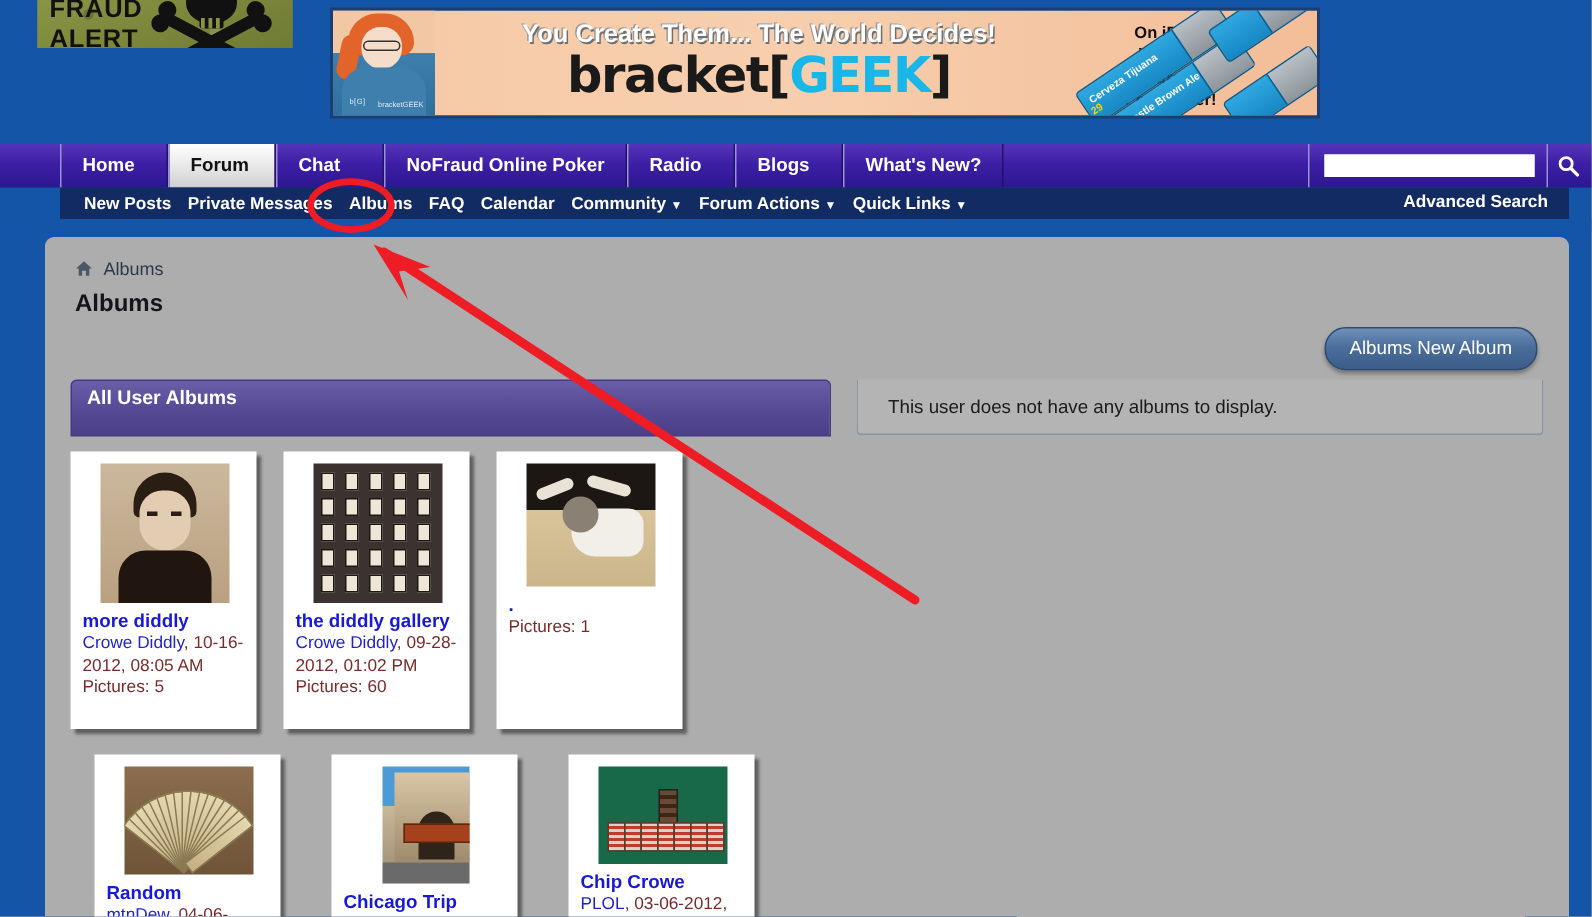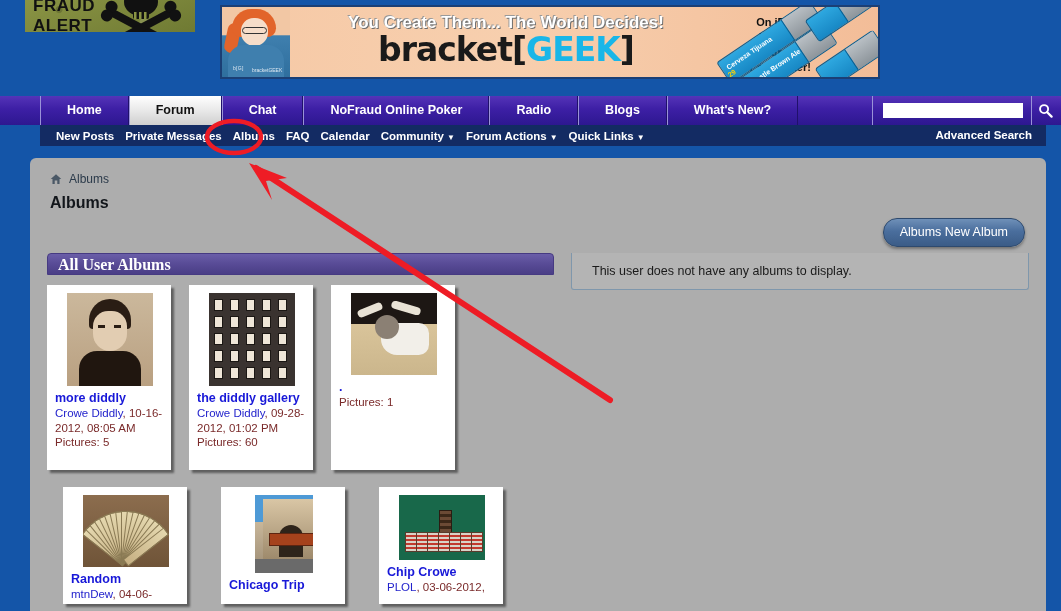--- a/index.html
+++ b/index.html
@@ -89,21 +89,21 @@
   #usb3{ left:108px; top:-8px; transform:rotate(-34deg); width:70px; }
   #usb4{ left:118px; top:40px; transform:rotate(-34deg); width:70px; }
 
   
   #navbar{
     position:absolute; left:0; top:96px; width:1061px; height:29px;
     background:linear-gradient(180deg,#5534b8 0%, #3d1fa5 45%, #2d1790 100%);
   }
   #navbar-inner{ position:absolute; left:40px; top:0; height:29px; display:flex; }
   .navtab{
-    height:29px; line-height:29px; padding:0 26px;
+    height:29px; line-height:29px; padding:0 14px;
     color:#fff; font-weight:bold; font-size:12.5px; text-align:left;
     border-left:1px solid #9a92d8; border-right:1px solid #20116b;
     background:linear-gradient(180deg,#5534b8 0%, #3d1fa5 45%, #2d1790 100%);
     cursor:pointer; min-width:72px;
   }
   .navtab.active{
     background:linear-gradient(180deg,#ffffff 0%, #e6e6e6 55%, #cfcfcf 100%);
     color:#111;
   }
   #searchwrap{
@@ -153,24 +153,24 @@
     position:absolute; right:21px; top:60px;
     padding:6px 16px 7px; border-radius:14px;
     background:linear-gradient(180deg,#6f90b8 0%, #4a6e9d 45%, #3b5c87 100%);
     border:1px solid #2e4a6e;
     color:#fff; font-size:12.5px; cursor:pointer;
     box-shadow:0 2px 3px rgba(0,0,0,.35);
     white-space:nowrap;
   }
 
   .panel-header{
-    height:22px; line-height:21px; padding-left:10px;
+    height:38px; line-height:21px; padding-left:10px;
     background:linear-gradient(180deg,#6a5ea8 0%, #584b96 50%, #4a3e86 100%);
-    color:#fff; font-size:16px; font-weight:bold;
-    border:1px solid #463a82; border-radius:4px 4px 0 0;font-family:Liberation Serif, serif;
+    color:#fff; font-size:13px; font-weight:bold;
+    border:1px solid #463a82; border-radius:4px 4px 0 0;
   }
 
   #left-col{ position:absolute; left:17px; top:95px; width:507px; }
   #right-col{ position:absolute; left:541px; top:95px; width:458px; }
 
   #right-body{
     background:#b4b4b4; border:1px solid #7f97ac; border-top:none;
     padding:11px 0 11px 20px; color:#1a1a1a; font-size:12.5px;
     border-radius:0 0 3px 3px;
   }

